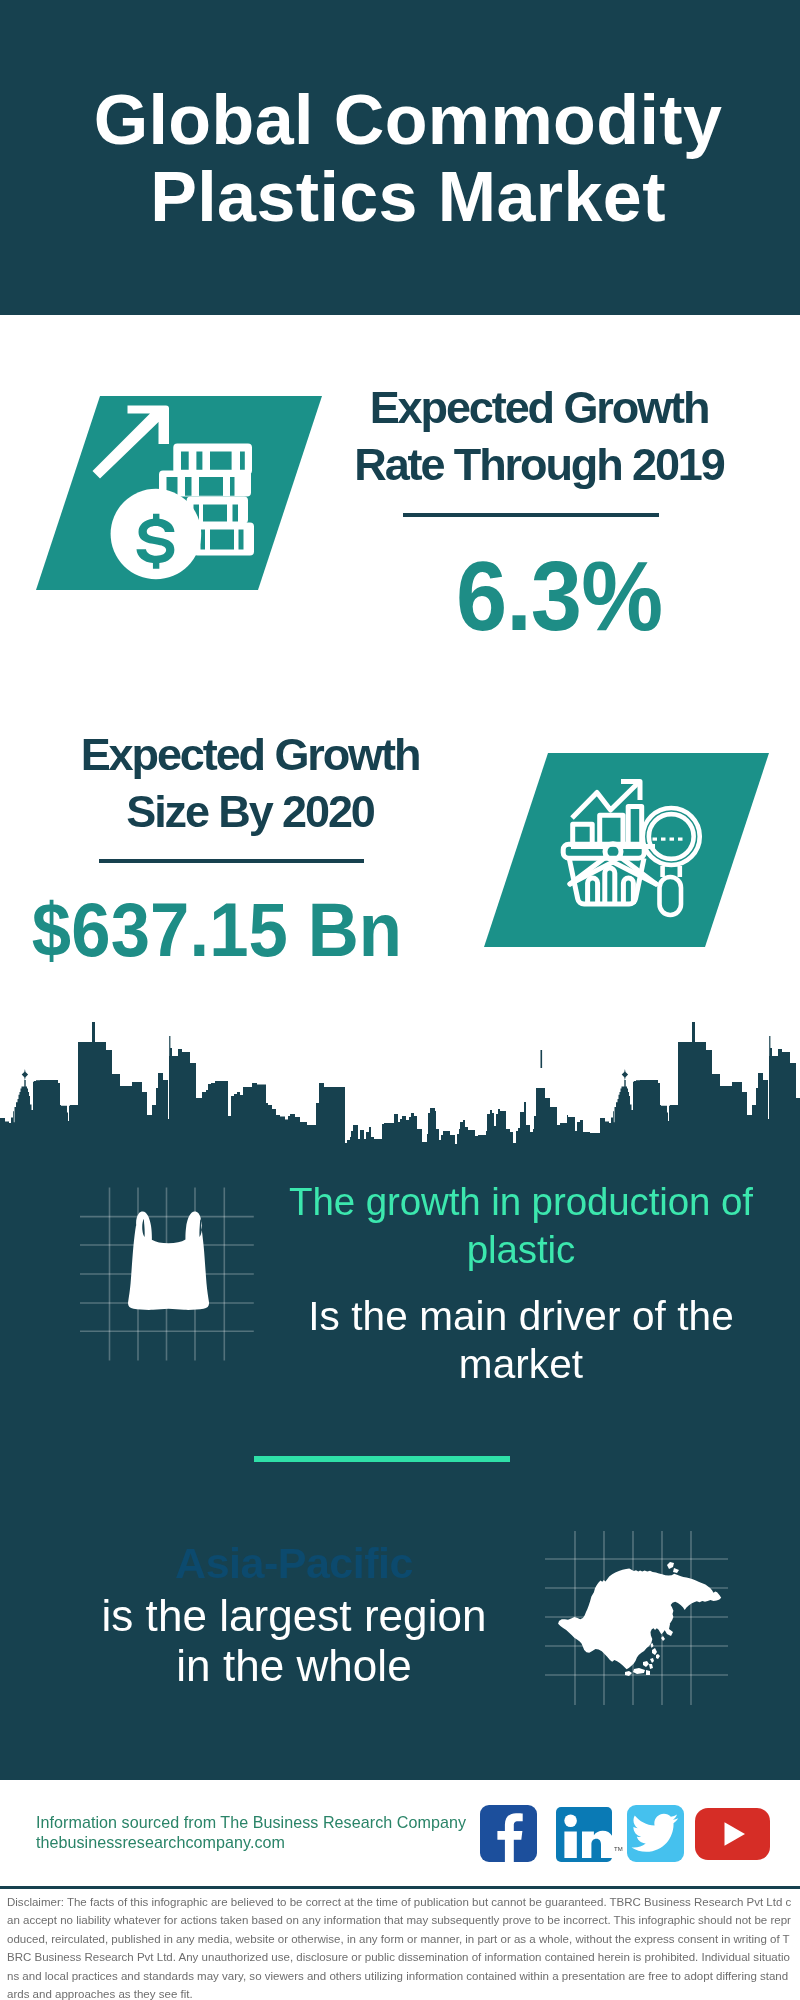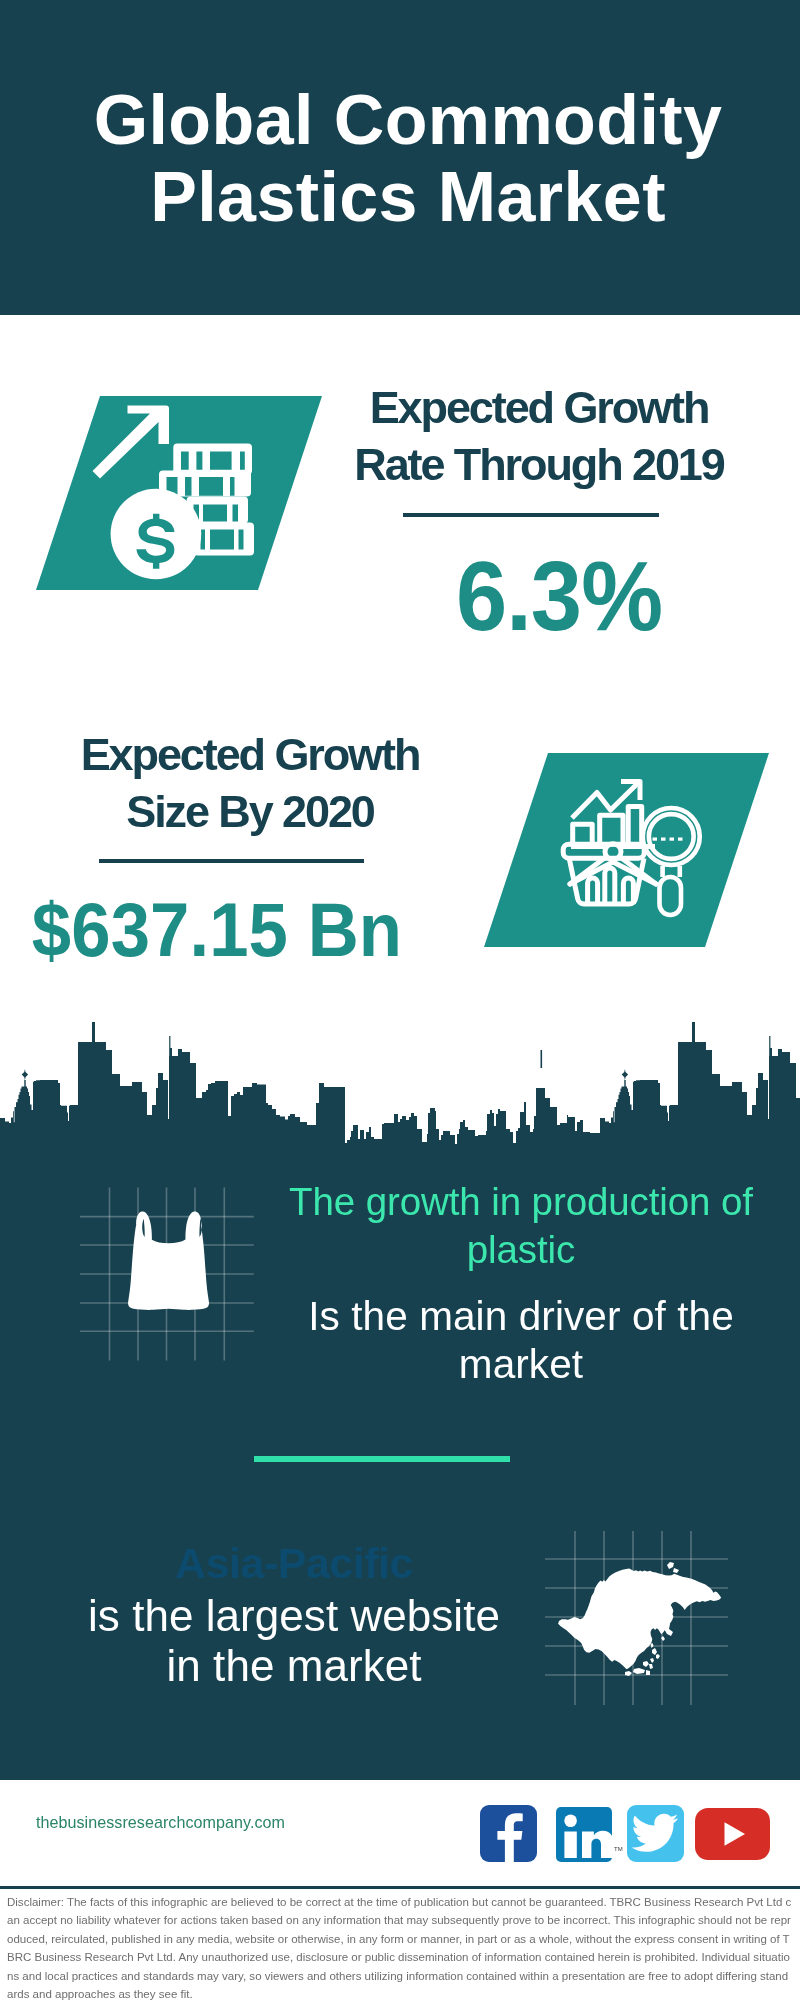--- a/index.html
+++ b/index.html
@@ -179,21 +179,21 @@
   </svg>
 
   <div class="feat-text" style="left:266px;top:1178px;width:510px;">
     <div style="font-weight:normal;color:#3ce7ae;font-size:38.5px;letter-spacing:-0.1px;">The growth in production of plastic</div>
     <div style="width:440px;margin:16px auto;letter-spacing:0.1px;font-size:40.5px;padding-top:4px;">Is the main driver of the market</div>
   </div>
   <div class="greenrule" style="left:254px;top:1456px;width:256px;"></div>
 
   <div class="feat-text" style="left:44px;top:1538px;width:500px;">
     <div style="font-weight:bold;color:#0c4a6e;font-size:43px;letter-spacing:-0.5px;line-height:50px;">Asia-Pacific</div>
-    <div style="width:420px;margin:0 auto;letter-spacing:0.05px;font-size:44px;line-height:50px;padding-top:3px;">is the largest website in the market</div>
+    <div style="width:420px;margin:0 auto;letter-spacing:0.05px;font-size:44px;line-height:50px;padding-top:3px;">is the largest region in the whole</div>
   </div>
 
   <svg width="200" height="200" viewBox="0 0 200 200" style="position:absolute;left:537px;top:1512px;">
     <g stroke="rgba(255,255,255,0.26)" stroke-width="1.6">
       <path d="M38 19 v174 M67 19 v174 M96 19 v174 M125 19 v174 M154 19 v174"></path>
       <path d="M8 47 h183 M8 76 h183 M8 105 h183 M8 134 h183 M8 163 h183"></path>
     </g>
     <g fill="#ffffff">
       <path d="M56.9 80.3 L58.0 76.2 L59.8 73.1 L61.6 70.4 L63.5 68.4 L65.3 69.7 L66.8 68.1 L68.4 69.5 L70.2 67.2 L72.2 64.5 L75.2 62.3 L78.3 60.5 L81.9 58.9 L85.5 57.8 L89.1 56.9 L92.3 56.4 L94.5 57.8 L96.8 59.1 L99.0 58.2 L101.3 59.6 L103.1 58.5 L105.3 59.6 L107.6 58.5 L110.3 59.6 L113.0 58.7 L115.7 60.0 L118.9 60.5 L122.0 61.4 L125.2 62.3 L128.3 63.2 L131.5 63.6 L134.6 63.2 L137.3 61.8 L140.0 62.7 L143.2 64.1 L146.3 65.0 L149.5 65.4 L152.6 66.3 L155.8 67.2 L158.9 68.6 L162.1 69.9 L165.3 71.3 L168.4 72.6 L171.1 74.4 L173.4 76.2 L175.2 78.5 L176.5 80.7 L178.3 79.4 L180.1 80.3 L182.4 83.0 L184.2 85.7 L182.4 87.5 L179.7 88.4 L176.5 88.9 L173.4 88.0 L170.7 88.9 L168.0 89.8 L165.3 88.9 L162.5 90.2 L159.8 89.3 L157.1 90.2 L154.4 91.6 L151.7 93.4 L149.5 95.6 L147.7 97.9 L145.9 95.2 L143.6 92.9 L140.9 91.1 L138.2 89.8 L135.5 90.7 L133.7 92.9 L135.1 95.6 L136.4 98.8 L135.5 101.9 L136.4 105.1 L135.1 108.2 L133.3 110.9 L131.5 113.6 L129.7 115.9 L127.9 118.1 L126.1 120.4 L124.3 122.2 L122.9 119.9 L121.6 117.7 L119.8 116.3 L118.0 118.1 L116.6 116.3 L114.8 117.2 L113.5 119.9 L113.9 123.5 L115.3 127.1 L114.4 130.7 L112.1 133.9 L109.4 136.2 L107.1 138.9 L104.4 140.7 L101.7 142.9 L99.9 145.6 L98.6 148.8 L96.8 151.5 L94.5 153.7 L91.8 156.0 L89.6 157.3 L87.8 155.5 L85.5 153.3 L82.8 151.0 L80.1 149.2 L77.4 147.9 L75.2 149.7 L72.9 147.9 L70.2 144.7 L67.5 142.0 L64.8 139.3 L61.6 137.5 L58.5 137.1 L55.3 138.9 L52.2 140.7 L49.5 140.2 L47.2 138.0 L45.9 134.8 L44.5 131.6 L42.7 129.4 L40.0 127.6 L37.3 125.8 L34.6 123.1 L31.9 120.4 L29.2 118.1 L26.1 115.9 L23.4 114.1 L21.1 111.8 L22.0 109.1 L24.7 107.3 L27.9 107.3 L31.0 107.8 L34.2 106.4 L37.3 105.1 L40.5 106.0 L43.2 107.3 L45.9 106.0 L47.7 103.3 L49.0 100.1 L50.4 97.0 L51.7 93.4 L53.1 89.3 L54.4 84.4 Z"></path>
       <path d="M130 53 l3 -3 l4 1 l-1 4 l-4 2 z"></path>
@@ -208,20 +208,21 @@
       <path d="M106 150 l4 -1 l2 3 l-3 3 l-3 -2 z"></path>
       <path d="M112 152 l3 0 l1 4 l-3 1 z"></path>
       <path d="M97 157 l5 -1 l6 2 l-1 3 l-7 1 l-4 -2 z"></path>
       <path d="M88 160 l4 -1 l3 2 l-3 3 l-4 -1 z"></path>
       <path d="M109 158 l4 1 l0 4 l-4 0 z"></path>
       <path d="M88 124 l2 2 l-1 3 l-2 -2 z"></path>
     </g>
   </svg>
 
   <div class="srcline" style="left:36px;top:1812px;width:470px;">
+    <div>Information sourced from The Business Research Company</div>
     <div>thebusinessresearchcompany.com</div>
   </div>
 
   <a class="social" style="left:480px;top:1805px;width:57px;height:57px;background:#1c4f9c;border-radius:9px;">
     <svg width="57" height="57" viewBox="0 0 57 57">
         <path fill="#fff" d="M33.8 57 V34.7 h7.5 l1.1 -8.7 h-8.6 v-5.5 c0 -2.5 0.7 -4.2 4.3 -4.2 h4.6 V8.5
          c-0.8 -0.1 -3.5 -0.3 -6.7 -0.3 c-6.6 0 -11.1 4 -11.1 11.4 v6.4 h-7.5 v8.7 h7.5 V57 z"></path>
       </svg>
   </a>
 

